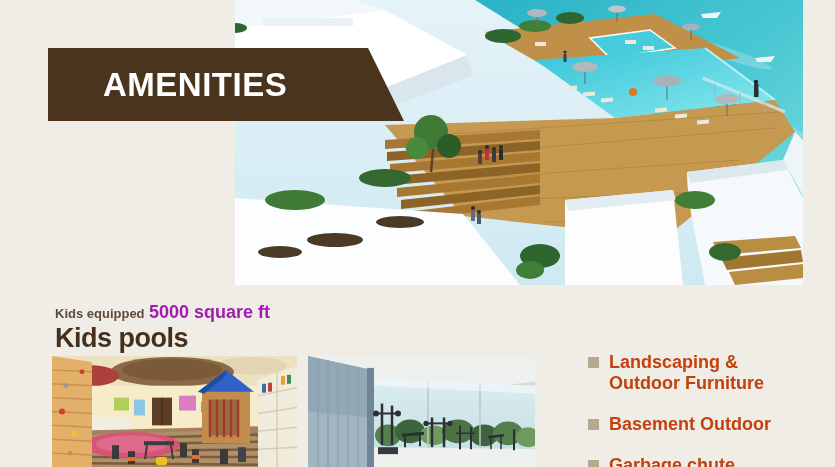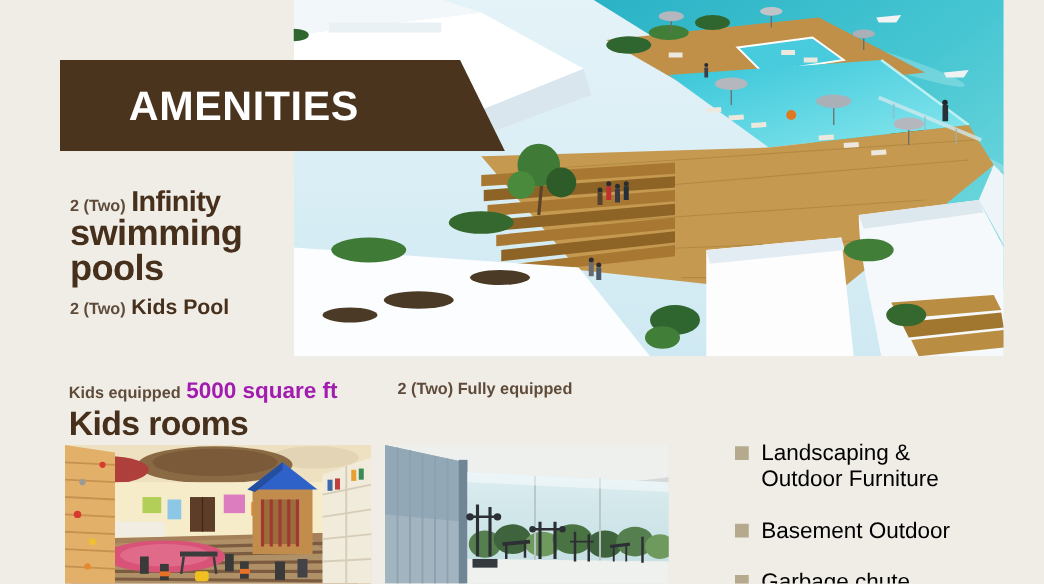--- a/index.html
+++ b/index.html
@@ -32,21 +32,21 @@
   .heading-area{font-size:18px;font-weight:bold;color:#a21caf;}
   .heading-title{font-size:27px;font-weight:bold;color:#46301c;letter-spacing:-0.5px;margin-top:4px;}
   
   .kids-image{position:absolute;left:52px;top:356px;width:245px;height:111px;}
   .gym-image{position:absolute;left:308px;top:356px;width:227px;height:111px;}
   .kids-image svg,.gym-image svg{display:block;width:100%;height:100%;}
   
   .amenities-list{position:absolute;left:588px;top:352px;width:200px;}
   .amenity-item{display:flex;align-items:flex-start;margin-bottom:20px;}
   .bullet-square{flex:0 0 11px;width:11px;height:11px;background:#b6aa8e;margin:5px 10px 0 0;}
-  .amenity-label{font-size:18px;font-weight:normal;color:#000000;line-height:21px;width:175px;}
+  .amenity-label{font-size:18px;font-weight:bold;color:#c2410c;line-height:21px;width:175px;}
 </style>
 </head>
 <body>
 
 <div class="canvas">
 
   <div class="pool-image">
     <svg viewBox="0 0 568 285" preserveAspectRatio="none" role="img">
       <defs>
         <linearGradient id="seaG" x1="0" y1="0" x2="1" y2="1">
@@ -235,45 +235,30 @@
         <ellipse cx="45" cy="252" rx="22" ry="6"></ellipse>
         <ellipse cx="165" cy="222" rx="24" ry="6"></ellipse>
       </g>
     </svg>
   </div>
 
   <div class="banner">
     <span class="banner-title">AMENITIES</span>
   </div>
 
-  <div class="pools-text">
-    <div class="pools-line1">
-      <span class="t-sm">2 (Two)</span>
-      <span class="big">Infinity</span>
-    </div>
-    <div class="pools-word">swimming</div>
-    <div class="pools-word">pools</div>
-    <div class="pools-kids">
-      <span class="t-sm">2 (Two)</span>
-      <span class="md">Kids Pool</span>
-    </div>
-  </div>
 
   <div class="kids-heading">
     <div class="heading-line1">
       <span class="t-sm">Kids equipped</span>
       <span class="heading-area">5000 square ft</span>
     </div>
-    <div class="heading-title">Kids rooms</div>
+    <div class="heading-title">Kids pools</div>
   </div>
 
   <div class="gym-heading">
-    <div class="heading-line1">
-      <span class="t-sm">2 (Two) Fully equipped</span>
-    </div>
   </div>
 
   <div class="kids-image">
     <svg viewBox="0 0 245 112" preserveAspectRatio="none" role="img">
       <rect width="245" height="112" fill="#f5e9c9"></rect>
 
       <rect width="245" height="34" fill="#eee1c2"></rect>
       <ellipse cx="200" cy="10" rx="35" ry="9" fill="#e2d4b4"></ellipse>
       <ellipse cx="120" cy="16" rx="62" ry="15" fill="#8a6a44"></ellipse>
       <ellipse cx="120" cy="14" rx="50" ry="11" fill="#7a5a38"></ellipse>

